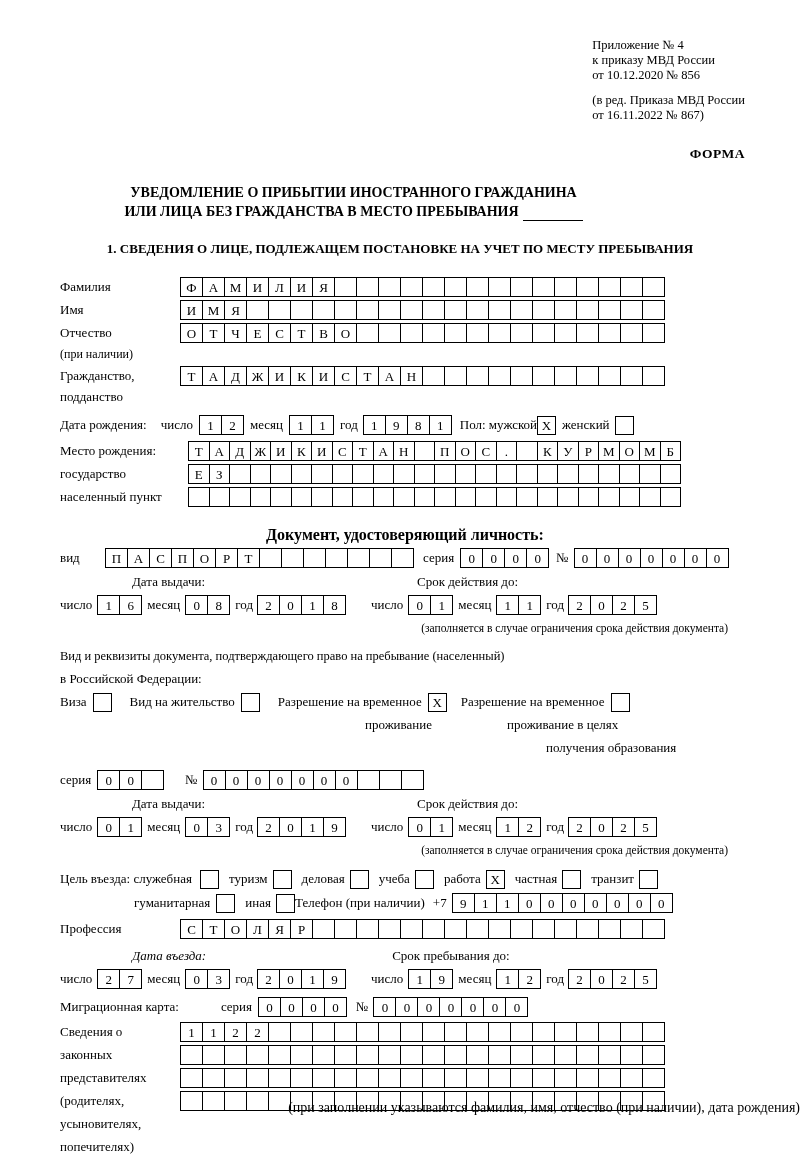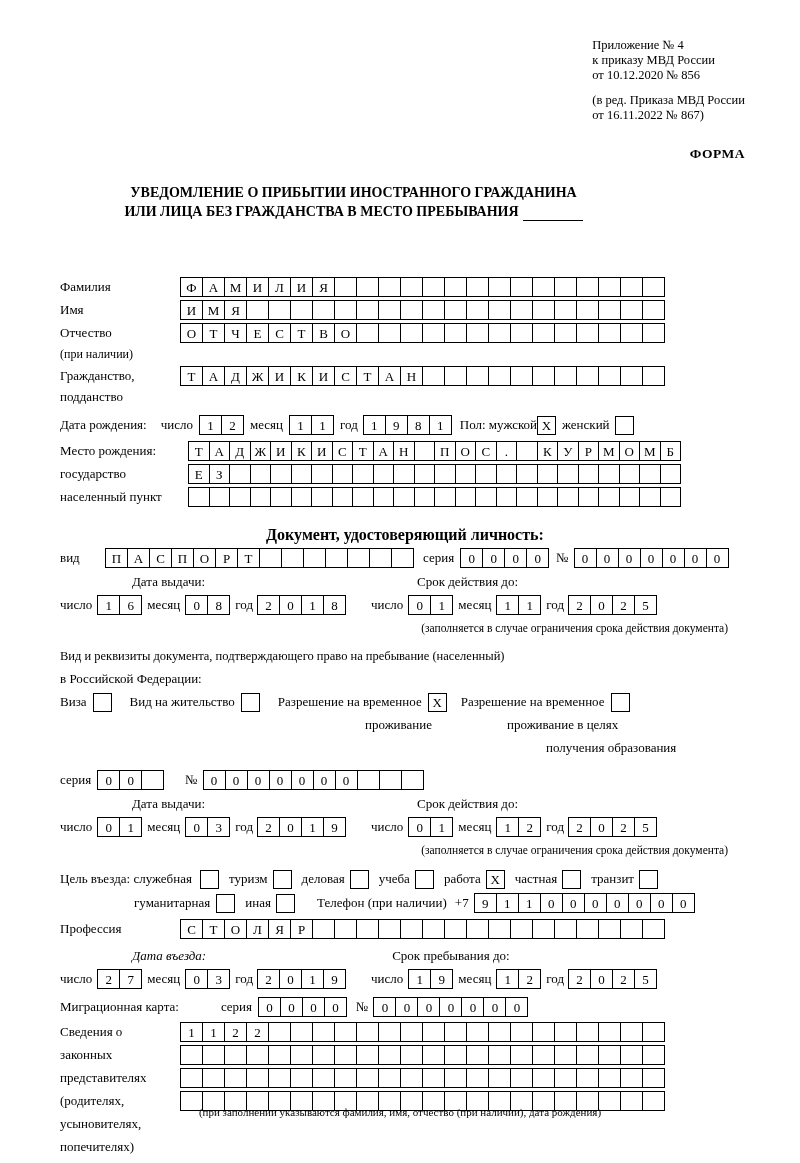--- a/index.html
+++ b/index.html
@@ -115,23 +115,22 @@
     font-size: 13px;
     vertical-align: middle;
   }
   .purp-row { display:flex; align-items:center; flex-wrap: nowrap; }
   .purp-row .t { margin-right: 5px; margin-left: 10px; white-space: nowrap;}
   .footer-note {
     position: absolute;
     top: 1100px;
     left: 0;
     width: 800px;
-    text-align: center;
-    font-size: 11px;
-    margin-top: 6px;
+    text-align: right;
+    font-size: 14px;
   }
   .lbl-col { width: 120px; flex: none; }
   .lbl-col-wide { width: 128px; flex: none; }
 </style>
 </head>
 <body>
 
 <div class="page">
 
   <div class="header-block">
@@ -144,20 +143,21 @@
     </div>
   </div>
 
   <div class="forma">ФОРМА</div>
 
   <div class="title">
     <div>УВЕДОМЛЕНИЕ О ПРИБЫТИИ ИНОСТРАННОГО ГРАЖДАНИНА</div>
     <div><span class="l2">ИЛИ ЛИЦА БЕЗ ГРАЖДАНСТВА В МЕСТО ПРЕБЫВАНИЯ</span><span class="ul"></span></div>
   </div>
 
+  <div class="section1">1. СВЕДЕНИЯ О ЛИЦЕ, ПОДЛЕЖАЩЕМ ПОСТАНОВКЕ НА УЧЕТ ПО МЕСТУ ПРЕБЫВАНИЯ</div>
 
   <div class="content">
 
     <div class="row">
       <div class="lbl lbl-col">Фамилия</div>
       <div class="boxes" id="surname-boxes">
           <div class="bx">Ф</div>
           <div class="bx">А</div>
           <div class="bx">М</div>
           <div class="bx">И</div>
@@ -580,21 +580,21 @@
       <div class="checkbox"></div>
       <div class="lbl t">транзит</div>
       <div class="checkbox"></div>
     </div>
 
     <div class="row purp-row" style="margin-top:4px;">
       <div class="lbl" style="margin-left:74px;margin-right:6px;">гуманитарная</div>
       <div class="checkbox"></div>
       <div class="lbl t">иная</div>
       <div class="checkbox"></div>
-      <div class="lbl" style="margin-left:22px;margin-right:8px;">Телефон (при наличии)</div>
+      <div class="lbl" style="margin-right:8px;">Телефон (при наличии)</div>
       <div class="lbl" style="margin-right:5px;">+7</div>
       <div class="boxes" id="phone-boxes">
           <div class="bx">9</div>
           <div class="bx">1</div>
           <div class="bx">1</div>
           <div class="bx">0</div>
           <div class="bx">0</div>
           <div class="bx">0</div>
           <div class="bx">0</div>
           <div class="bx">0</div>

